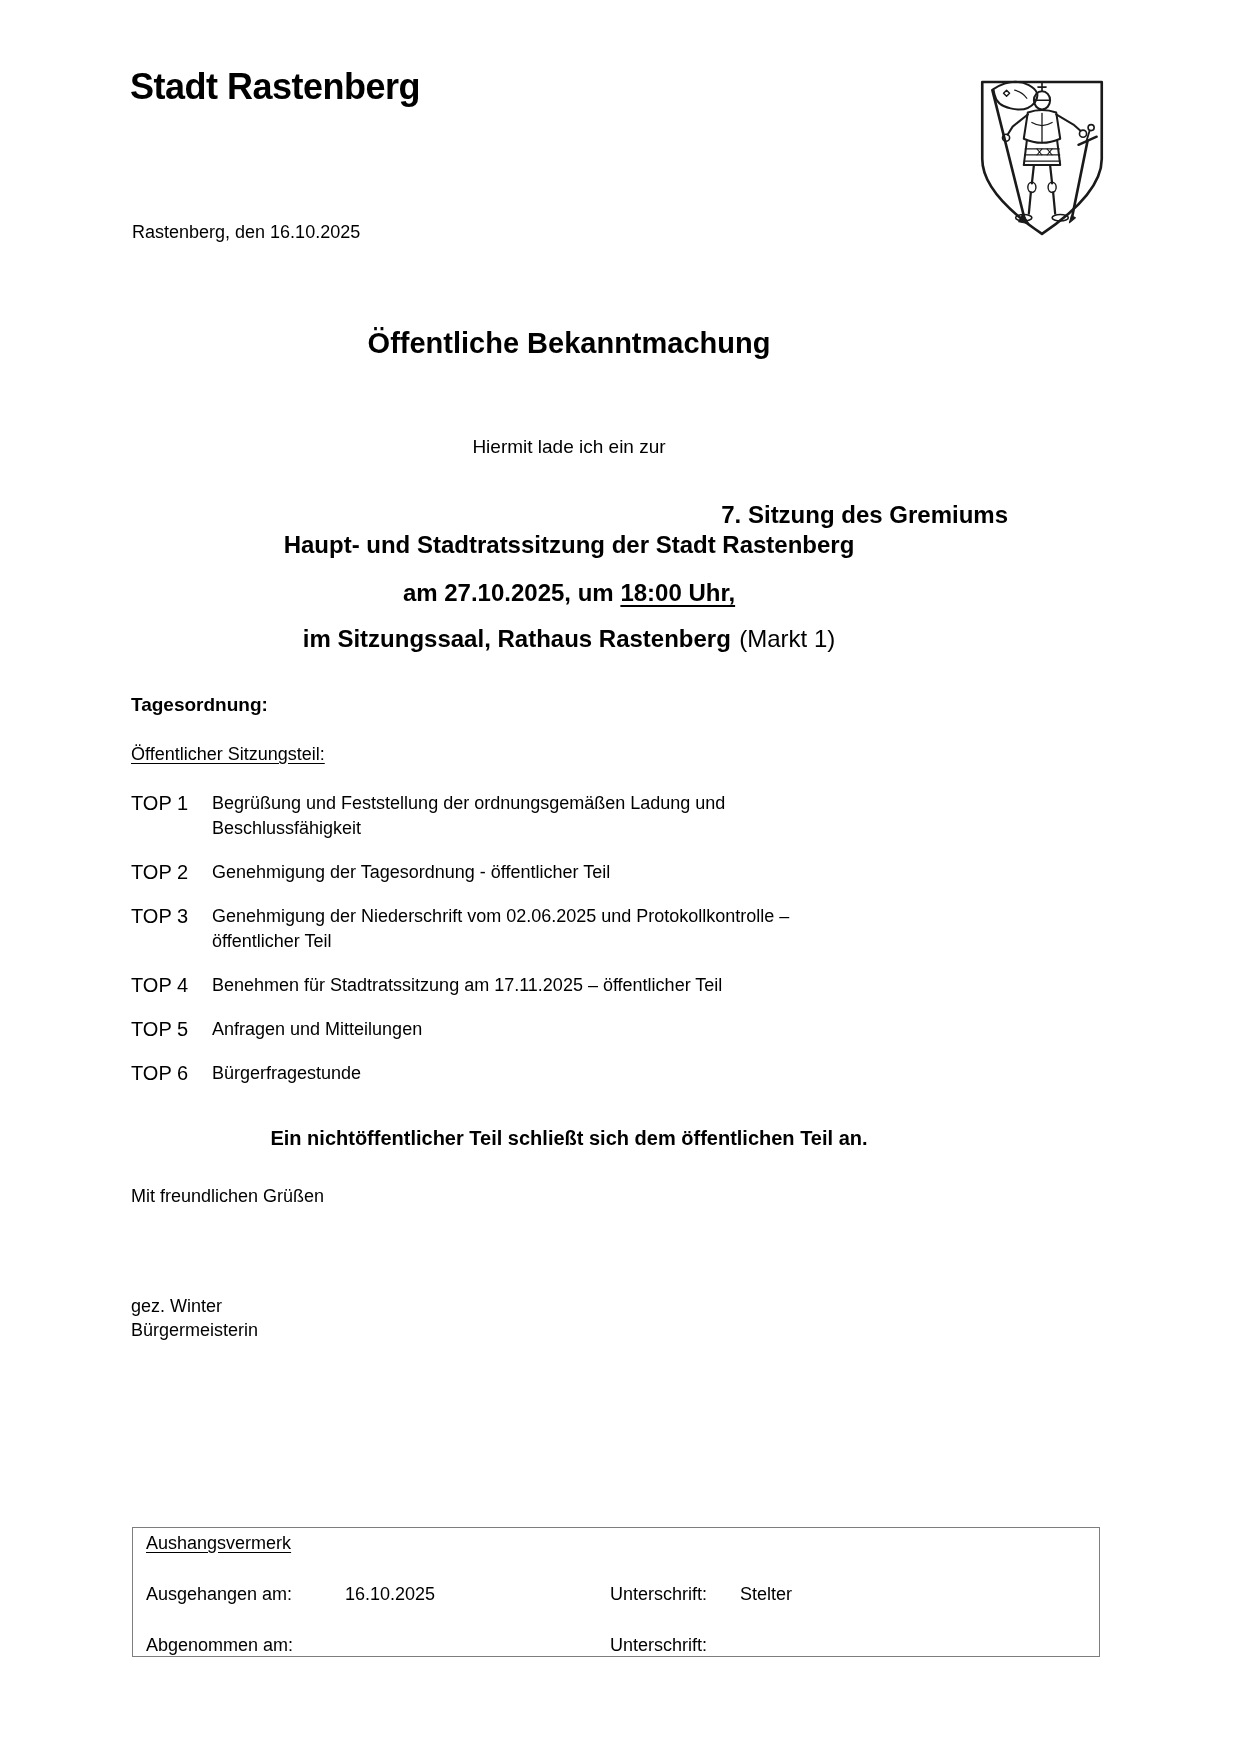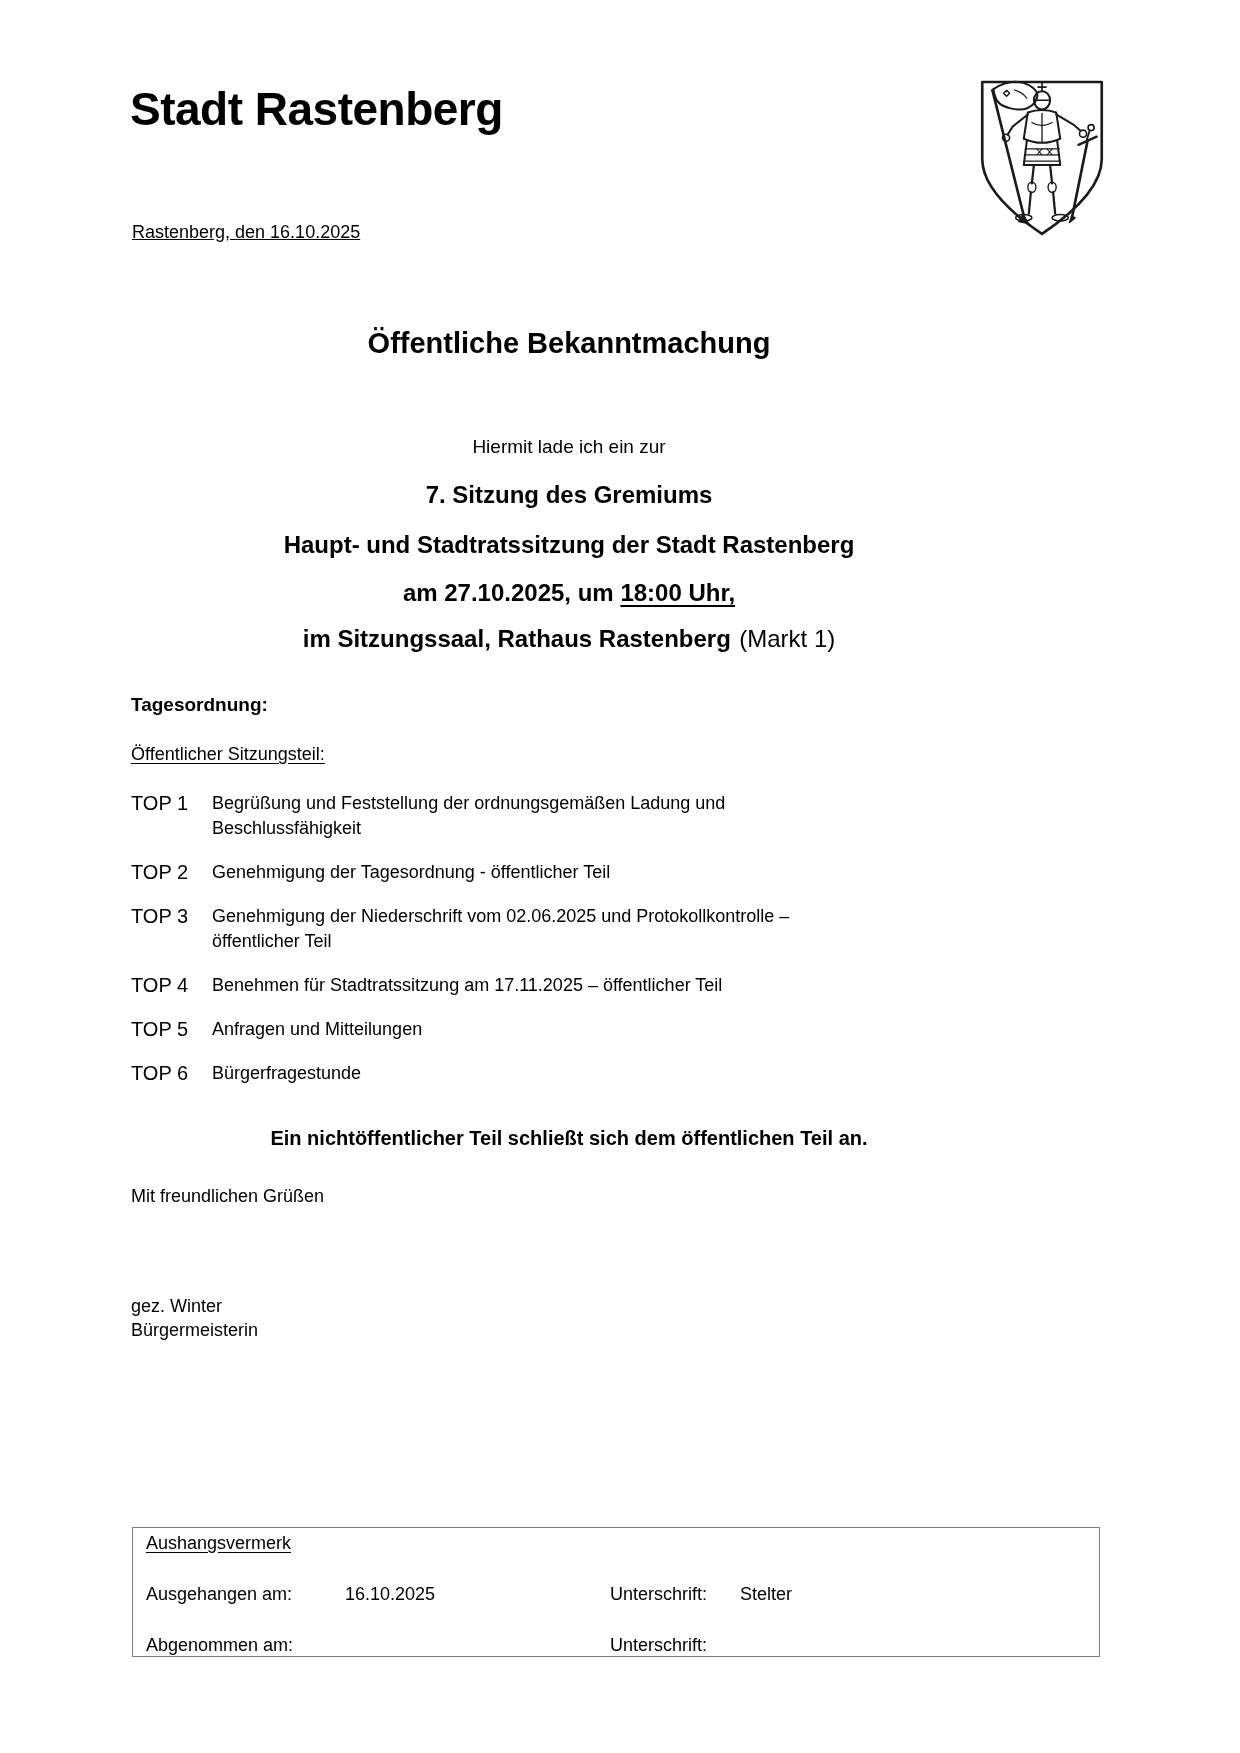--- a/index.html
+++ b/index.html
@@ -6,31 +6,31 @@
   .page{
     position:relative;
     width:1240px;height:1753px;
     background:#ffffff;
     font-family:"Liberation Sans", sans-serif;
     color:#000;
     overflow:hidden;
   }
   
   .sender{
-    position:absolute;left:130px;top:82px;
-    font-size:46px;font-weight:bold;letter-spacing:-0.5px;
+    position:absolute;left:130px;top:66px;
+    font-size:36px;font-weight:bold;letter-spacing:-0.5px;
   }
   .coat{position:absolute;left:978px;top:78px;width:128px;height:160px;}
-  .date-line{position:absolute;left:132px;top:222px;font-size:18px;text-decoration:underline;}
+  .date-line{position:absolute;left:132px;top:222px;font-size:18px;}
   
   .center-col{position:absolute;left:130px;width:878px;text-align:center;}
   .heading{top:327px;font-size:29px;font-weight:bold;}
   .intro{top:436px;font-size:19px;}
   .inv-bold{font-size:24px;font-weight:bold;}
-  .line-session{top:481px;}
+  .line-session{top:501px;text-align:right;}
   .line-committee{top:531px;}
   .line-datetime{top:579px;}
   .line-location{top:625px;}
   .u{text-decoration:underline;text-decoration-thickness:2px;text-underline-offset:4px;}
   .loc-note{font-size:24px;font-weight:normal;margin-left:0.35em;}
   
   .agenda-title{position:absolute;left:131px;top:694px;font-size:19px;font-weight:bold;}
   .agenda-section{position:absolute;left:131px;top:744px;font-size:18px;text-decoration:underline;text-underline-offset:3px;}
   .agenda-list{position:absolute;left:131px;top:791px;width:830px;}
   .agenda-row{display:grid;grid-template-columns:81px 1fr;margin-bottom:19px;}

